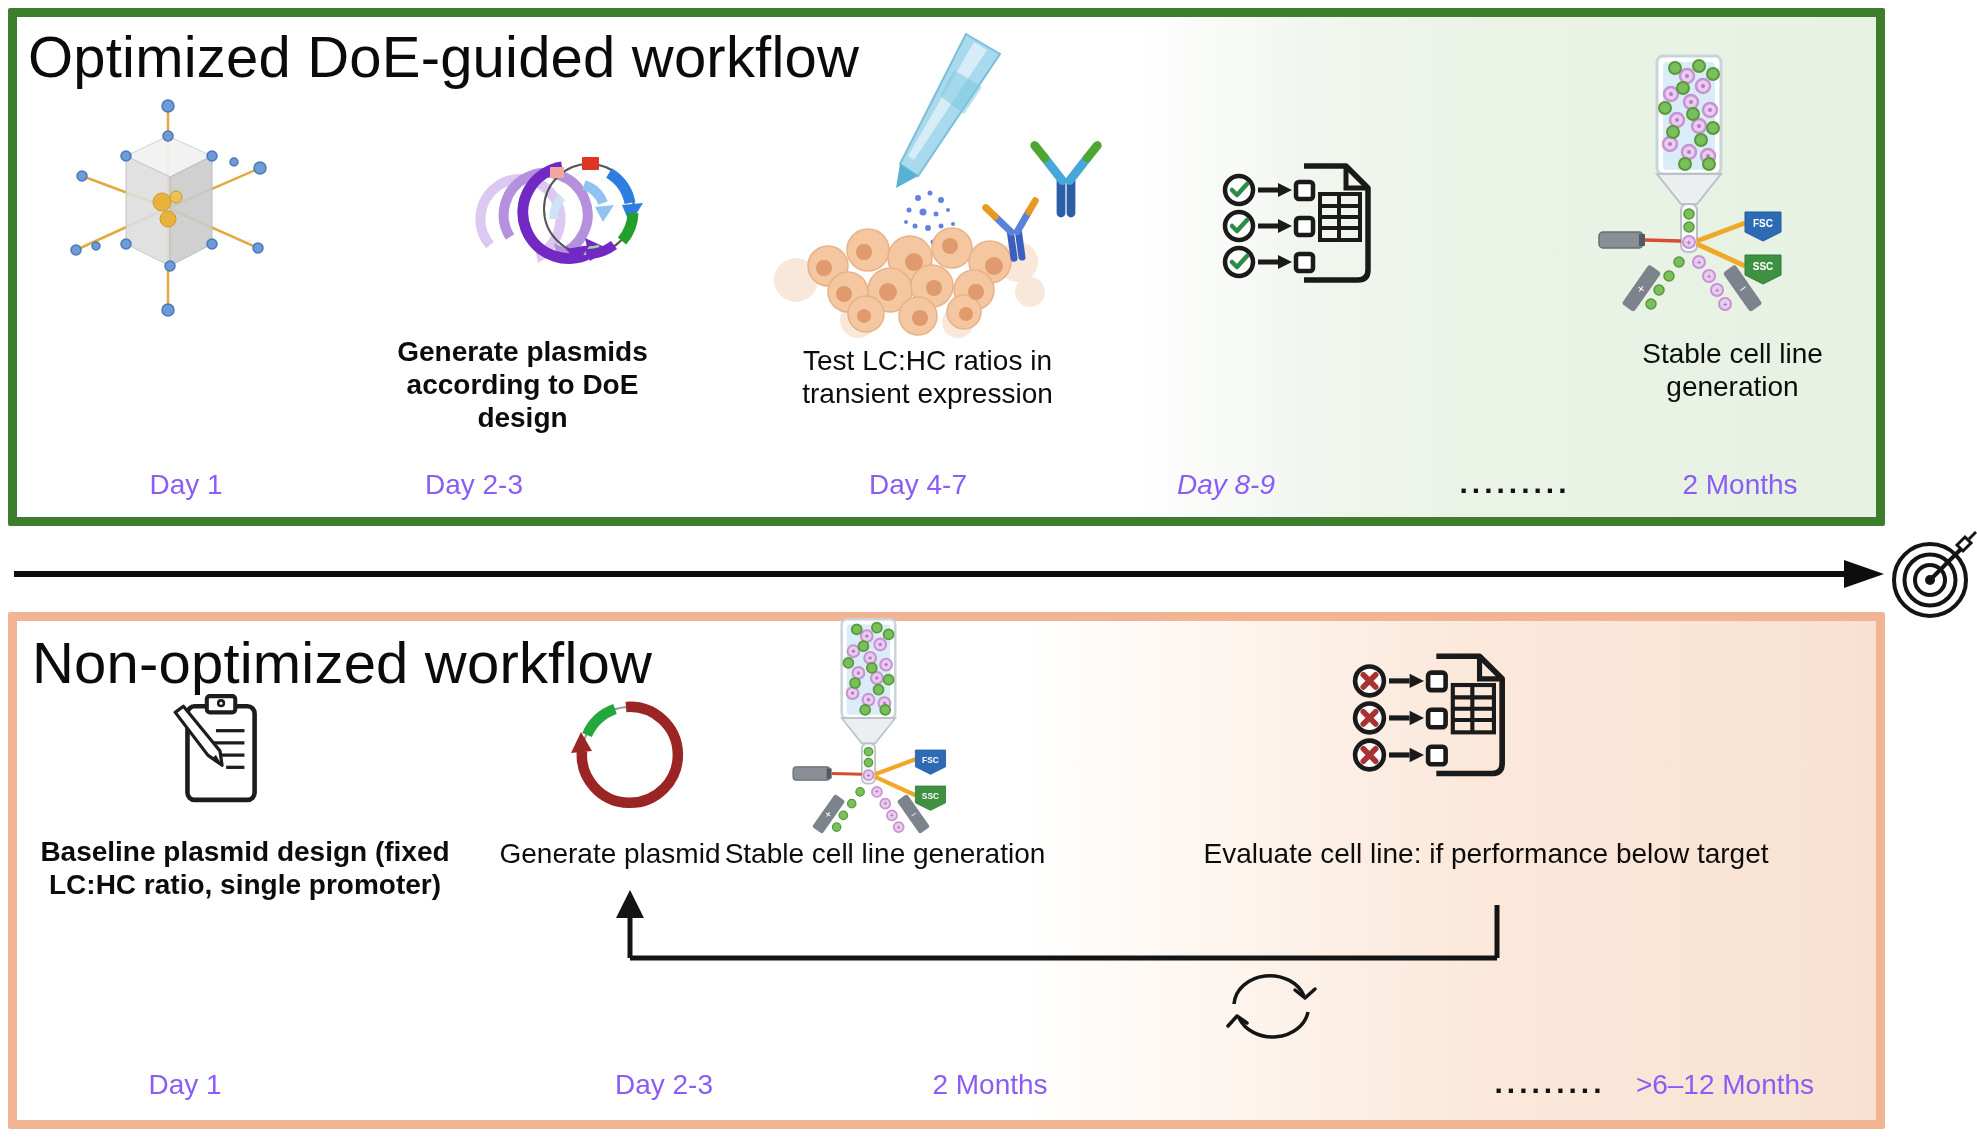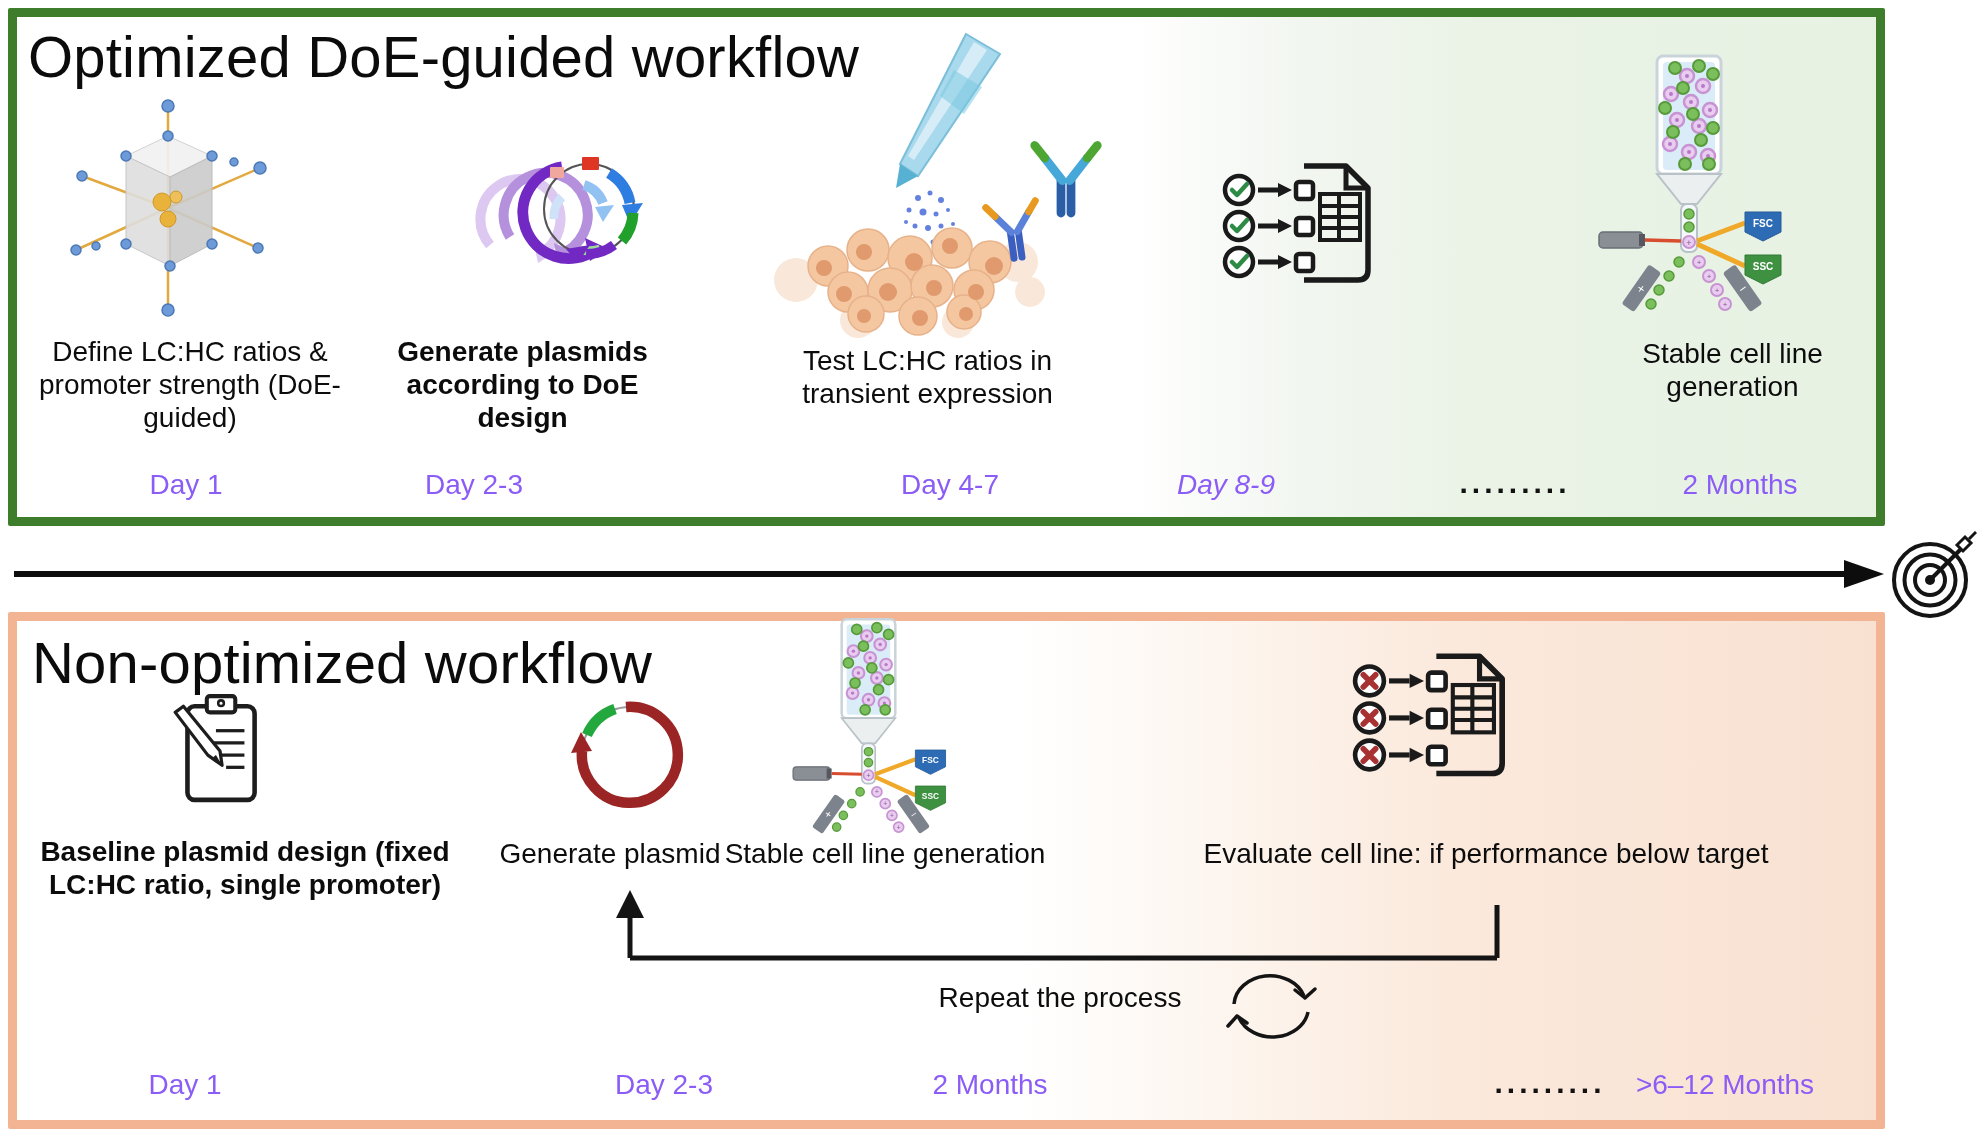--- a/index.html
+++ b/index.html
@@ -279,28 +279,27 @@
     <g transform="rotate(35 44 236)">
       <rect x="37" y="212" width="15" height="48" rx="3" fill="#7d838d"></rect>
       <text x="44.5" y="241" font-size="13" fill="#ffffff" text-anchor="middle">+</text>
     </g>
     <g transform="rotate(-35 146 236)">
       <rect x="138" y="212" width="15" height="48" rx="3" fill="#7d838d"></rect>
       <text x="145.5" y="241" font-size="13" fill="#ffffff" text-anchor="middle">−</text>
     </g>
   </svg>
 
-  <div class="abs lbl" style="left:30px;top:336px;width:320px;">Define LC:HC ratios &amp; promoter strength (DoE-guided)</div>
   <div class="abs lbl" style="left:380px;top:336px;width:285px;font-weight:bold;">Generate plasmids according to DoE design</div>
   <div class="abs lbl" style="left:775px;top:345px;width:305px;">Test LC:HC ratios in transient expression</div>
   <div class="abs lbl" style="left:1610px;top:338px;width:245px;">Stable cell line generation</div>
 
   <div class="abs day" style="left:86px;top:470px;width:200px;">Day 1</div>
   <div class="abs day" style="left:374px;top:470px;width:200px;">Day 2-3</div>
-  <div class="abs day" style="left:850px;top:470px;width:200px;">Day 4-7</div>
+  <div class="abs day" style="left:818px;top:470px;width:200px;">Day 4-7</div>
   <div class="abs day" style="left:1126px;top:470px;width:200px;font-style:italic;">Day 8-9</div>
   <div class="abs dots" style="left:1415px;top:466px;width:200px;">.........</div>
   <div class="abs day" style="left:1640px;top:470px;width:200px;">2 Months</div>
 
   <svg class="abs" style="left:0;top:554px;" width="1977" height="40" viewBox="0 0 1977 40">
     <line x1="14" y1="20" x2="1844" y2="20" stroke="#0d0d0d" stroke-width="6"></line>
     <polygon points="1844,6 1884,20 1844,34" fill="#0d0d0d"></polygon>
   </svg>
   <svg class="abs" style="left:1886px;top:530px;" width="92" height="92" viewBox="0 0 92 92">
     <circle cx="44" cy="50" r="36" fill="none" stroke="#141414" stroke-width="4"></circle>
@@ -455,21 +454,20 @@
   <div class="abs lbl nowrap" style="left:460px;top:838px;width:300px;text-align:center;">Generate plasmid</div>
   <div class="abs lbl nowrap" style="left:695px;top:838px;width:380px;">Stable cell line generation</div>
   <div class="abs lbl nowrap" style="left:1176px;top:838px;width:620px;">Evaluate cell line: if performance below target</div>
 
   <svg class="abs" style="left:558px;top:862px;" width="985" height="115" viewBox="0 0 985 115">
     <line x1="72" y1="96" x2="939" y2="96" stroke="#141414" stroke-width="5"></line>
     <line x1="939" y1="96" x2="939" y2="43" stroke="#141414" stroke-width="5"></line>
     <line x1="72" y1="96" x2="72" y2="52" stroke="#141414" stroke-width="5"></line>
     <polygon points="72,28 58,56 86,56" fill="#141414"></polygon>
   </svg>
-  <div class="abs lbl nowrap" style="left:910px;top:982px;width:300px;">Repeat the process</div>
   <svg class="abs" style="left:1212px;top:952px;" width="120" height="95" viewBox="0 0 120 95">
     <path d="M22,52 A36,30 0 0 1 92,44" fill="none" stroke="#141414" stroke-width="3.5"></path>
     <path d="M93,46 L83,38 M93,46 L103,37" fill="none" stroke="#141414" stroke-width="3.5" stroke-linecap="round"></path>
     <path d="M96,60 A36,30 0 0 1 27,66" fill="none" stroke="#141414" stroke-width="3.5"></path>
     <path d="M25,64 L35,71 M25,64 L16,74" fill="none" stroke="#141414" stroke-width="3.5" stroke-linecap="round"></path>
   </svg>
 
   <div class="abs day" style="left:85px;top:1070px;width:200px;">Day 1</div>
   <div class="abs day" style="left:564px;top:1070px;width:200px;">Day 2-3</div>
   <div class="abs day" style="left:890px;top:1070px;width:200px;">2 Months</div>

